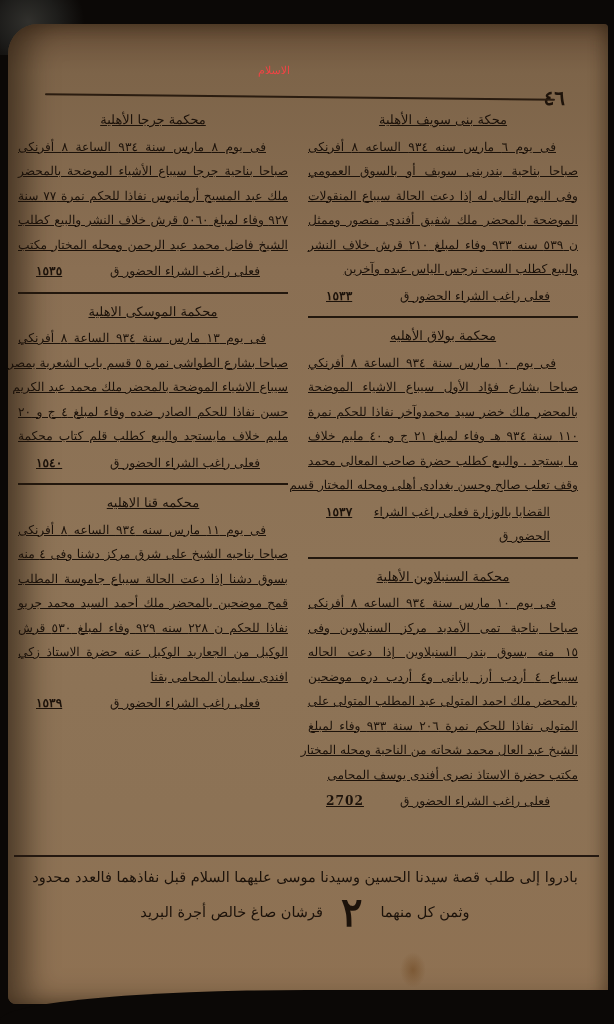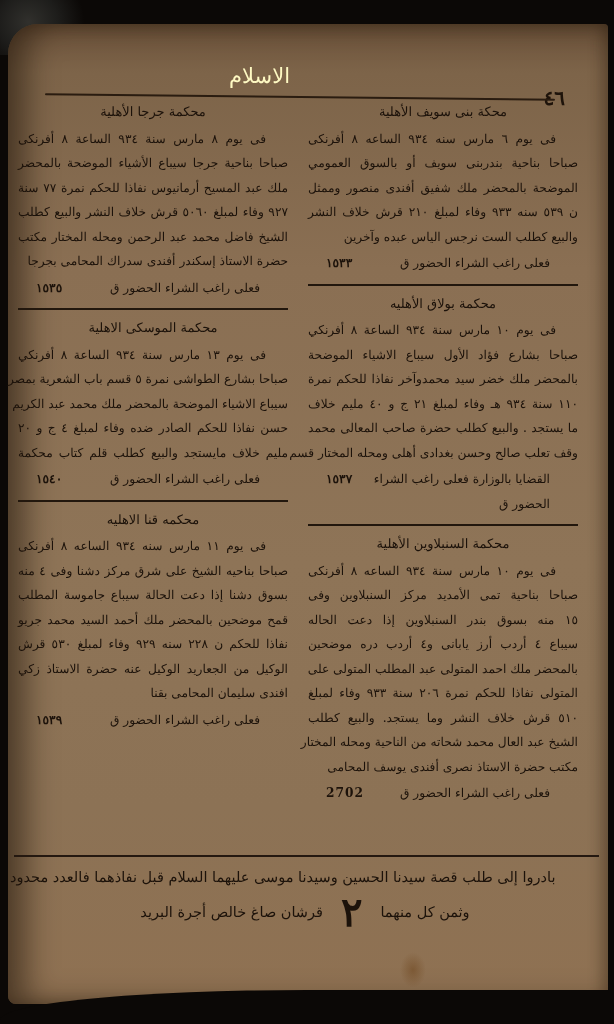--- a/index.html
+++ b/index.html
@@ -26,33 +26,33 @@
     border-top-left-radius: 50% 30px;
   }
   .header {
     position: absolute; top: 62px; left: 30px; width: 560px; height: 28px;
     direction: rtl;
   }
   .page-number {
     position: absolute; right: 25px; top: 0; font-size: 20px; color: #1e130a; font-weight: bold; margin-top: 24px;
   }
   .running-title {
-    position: absolute; right: 300px; top: 2px; font-size: 21px; color: #fef9c3;
+    position: absolute; right: 300px; top: 2px; font-size: 11px; color: #ef4444;
   }
   .header-rule {
     position: absolute; left: 45px; top: 96px; width: 510px; height: 2px;
     background: #2a1c10; border-radius: 2px; transform: rotate(.6deg);
   }
   .columns {
     position: absolute; top: 100px; left: 18px; width: 560px; height: 745px;
     direction: rtl;
   }
   .col {
-    position: absolute; top: 0; width: 270px;
-    color: #1c120a; font-size: 12.2px; line-height: 24.5px;
+    position: absolute; top: 8px; width: 270px;
+    color: #1c120a; font-size: 12.2px; line-height: 24.5px; text-decoration: underline;
   }
   .col.right { right: 0; }
   .col.left  { right: 290px; }
   .section { position: relative; padding-bottom: 4px; }
   .sec-title { text-align: center; font-size: 13px; margin: 0 0 2px 0; }
   .line { white-space: nowrap; text-align: justify; text-align-last: justify; }
   .line.first { padding-right: 22px; }
   .line.last { text-align-last: auto; }
   .sig {
     display: flex; justify-content: space-between; align-items: baseline;
@@ -62,21 +62,21 @@
   .sep {
     height: 2px; background: #22170d; margin: 4px 0 6px 0; width: 100%;
   }
   .footer-rule {
     position: absolute; left: 14px; top: 855px; width: 585px; height: 2px; background: #241810;
   }
   .footer {
     position: absolute; top: 862px; left: 10px; width: 590px; direction: rtl;
     color: #1c120a;
   }
-  .footer .l1 { font-size: 14.5px; text-align: left; line-height: 30px; white-space: nowrap; }
+  .footer .l1 { font-size: 14.5px; text-align: center; line-height: 30px; white-space: nowrap; }
   .footer .l2 {
     font-size: 14.5px; text-align: center; line-height: 40px; white-space: nowrap;
     display: flex; justify-content: center; align-items: center; gap: 18px;
   }
   .footer .big-num { font-size: 40px; font-weight: bold; line-height: 40px; }
   .stain {
     position: absolute; left: 400px; top: 952px; width: 26px; height: 36px;
     background: radial-gradient(ellipse, rgba(110,70,30,.55), rgba(110,70,30,0) 70%);
   }
 </style>
@@ -92,20 +92,21 @@
   <span class="running-title">الاسلام</span>
 </div>
 <div class="header-rule"></div>
 
 <div class="columns">
   <div class="col right" id="col-right">
       <div class="section">
         <div class="sec-title">محكة بنى سويف الأهلية</div>
         <div class="line first">فى يوم ٦ مارس سنه ٩٣٤ الساعه ٨ أفرنكى</div>
         <div class="line">صباحا بناحية بندربنى سويف أو بالسوق العمومي</div>
+        <div class="line">وفى اليوم التالى له إذا دعت الحالة سيباع المنقولات</div>
         <div class="line">الموضحة بالمحضر ملك شفيق أفندى منصور وممثل</div>
         <div class="line">ن ٥٣٩ سنه ٩٣٣ وفاء لمبلغ ٢١٠ قرش خلاف النشر</div>
         <div class="line last">والبيع كطلب الست نرجس الياس عبده وآخرين</div>
         <div class="sig">
           <span>فعلى راغب الشراء الحضور ق</span>
           <span class="num">١٥٣٣</span>
         </div>
       </div>
       <div class="sep"></div>
       <div class="section">
@@ -123,38 +124,36 @@
       </div>
       <div class="sep"></div>
       <div class="section">
         <div class="sec-title">محكمة السنبلاوين الأهلية</div>
         <div class="line first">فى يوم ١٠ مارس سنة ٩٣٤ الساعه ٨ أفرنكى</div>
         <div class="line">صباحا بناحية تمى الأمديد مركز السنبلاوين وفى</div>
         <div class="line">١٥ منه بسوق بندر السنبلاوين إذا دعت الحاله</div>
         <div class="line">سيباع ٤ أردب أرز يابانى و٤ أردب دره موضحين</div>
         <div class="line">بالمحضر ملك احمد المتولى عبد المطلب المتولى على</div>
         <div class="line">المتولى نفاذا للحكم نمرة ٢٠٦ سنة ٩٣٣ وفاء لمبلغ</div>
-        <div class="line">٥١٠ قرش خلاف النشر وما يستجد. والبيع كطلب</div>
         <div class="line">الشيخ عبد العال محمد شحاته من الناحية ومحله المختار</div>
         <div class="line last">مكتب حضرة الاستاذ نصرى أفندى يوسف المحامى</div>
         <div class="sig">
           <span>فعلى راغب الشراء الحضور ق</span>
           <span class="num">2702</span>
         </div>
       </div>
     </div>
   <div class="col left" id="col-left">
       <div class="section">
         <div class="sec-title">محكمة جرجا الأهلية</div>
         <div class="line first">فى يوم ٨ مارس سنة ٩٣٤ الساعة ٨ أفرنكى</div>
         <div class="line">صباحا بناحية جرجا سيباع الأشياء الموضحة بالمحضر</div>
         <div class="line">ملك عبد المسيح أرمانيوس نفاذا للحكم نمرة ٧٧ سنة</div>
         <div class="line">٩٢٧ وفاء لمبلغ ٥٠٦٠ قرش خلاف النشر والبيع كطلب</div>
         <div class="line">الشيخ فاضل محمد عبد الرحمن ومحله المختار مكتب</div>
-        <div class="line last">حضرة الاستاذ إسكندر أفندى سدراك المحامى بجرجا</div>
         <div class="sig">
           <span>فعلى راغب الشراء الحضور ق</span>
           <span class="num">١٥٣٥</span>
         </div>
       </div>
       <div class="sep"></div>
       <div class="section">
         <div class="sec-title">محكمة الموسكى الاهلية</div>
         <div class="line first">فى يوم ١٣ مارس سنة ٩٣٤ الساعة ٨ أفرنكي</div>
         <div class="line">صباحا بشارع الطواشى نمرة ٥ قسم باب الشعرية بمصر</div>

